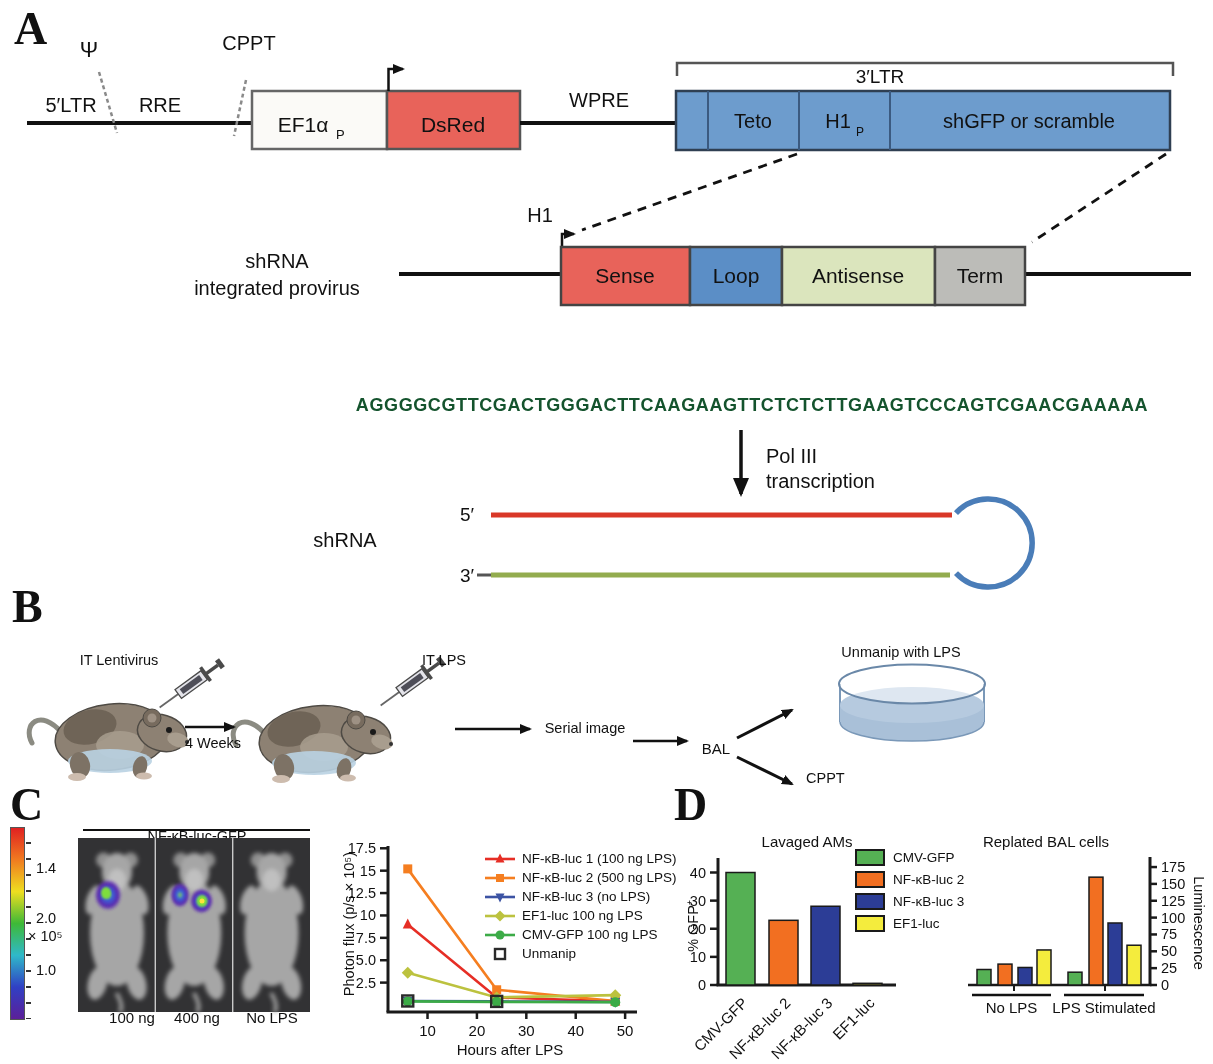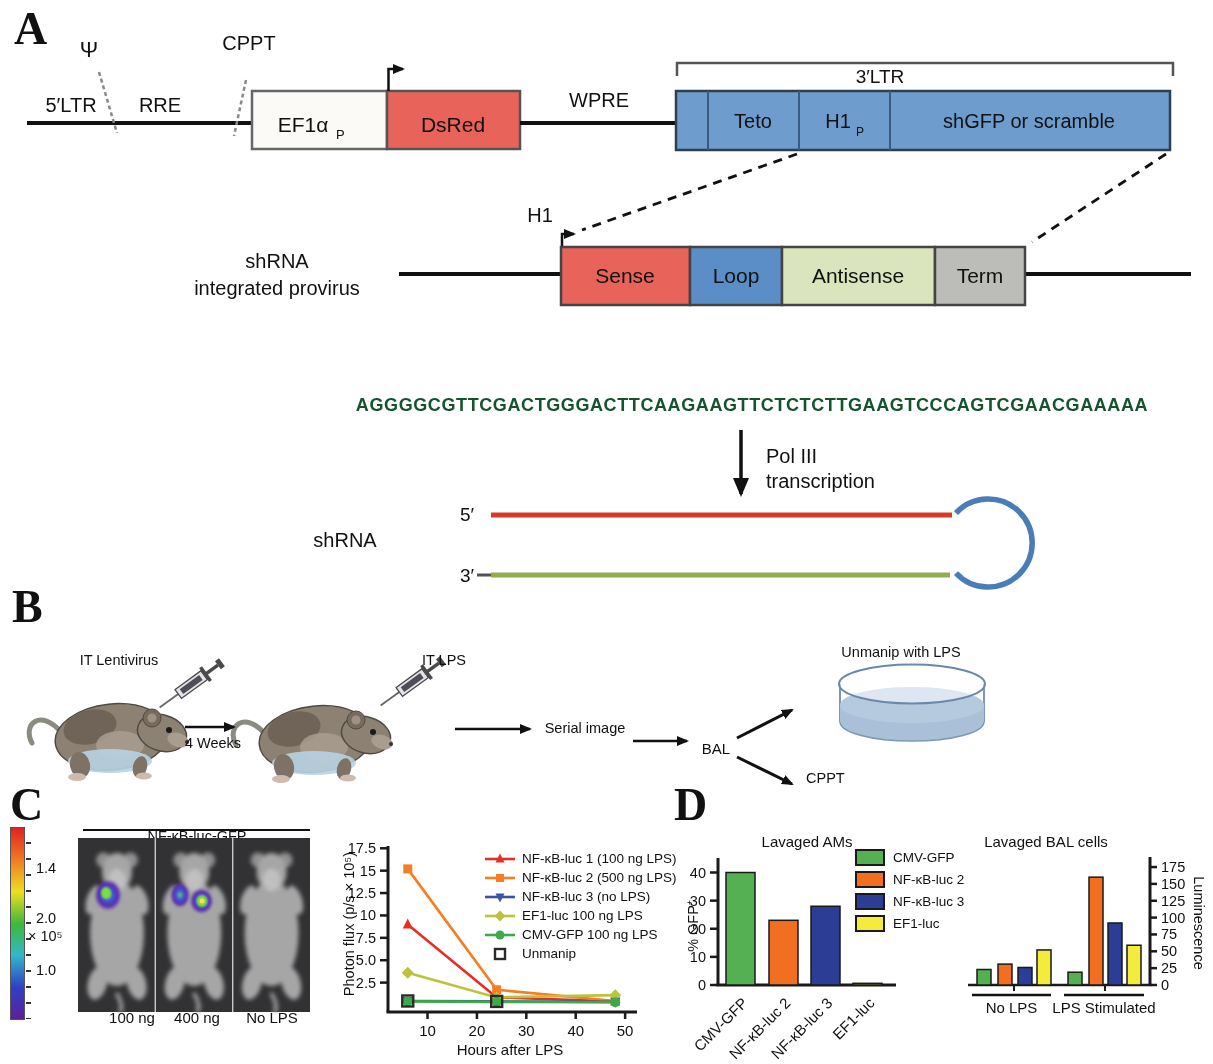--- a/index.html
+++ b/index.html
@@ -356,21 +356,21 @@
       <div class="dlrow">
         <div class="swatch" style="background: rgb(44, 61, 150);"></div>
         <span>NF-κB-luc 3</span>
       </div>
       <div class="dlrow">
         <div class="swatch" style="background: rgb(244, 236, 61);"></div>
         <span>EF1-luc</span>
       </div>
     </div>
 
-  <div class="abs ctr lab15" style="left:1046px;top:833px">Lavaged BAL cells</div>
+  <div class="abs ctr lab15" style="left:1046px;top:833px">Replated BAL cells</div>
   <svg id="chartD2" class="abs" style="left:938px;top:855px" width="275" height="209">
       <line x1="212" y1="2" x2="212" y2="130" stroke="#1a1a1a" stroke-width="3"></line>
       <line x1="30" y1="130" x2="213.5" y2="130" stroke="#1a1a1a" stroke-width="2.5"></line>
       <line x1="76" y1="130" x2="76" y2="136" stroke="#1a1a1a" stroke-width="2"></line>
       <line x1="167" y1="130" x2="167" y2="136" stroke="#1a1a1a" stroke-width="2"></line>
       <line x1="212" y1="130" x2="219" y2="130" stroke="#1a1a1a" stroke-width="2.5"></line>
       <text x="223" y="135" font-size="14.5">0</text>
       <line x1="212" y1="113.15" x2="219" y2="113.15" stroke="#1a1a1a" stroke-width="2.5"></line>
       <text x="223" y="118.15" font-size="14.5">25</text>
       <line x1="212" y1="96.3" x2="219" y2="96.3" stroke="#1a1a1a" stroke-width="2.5"></line>

